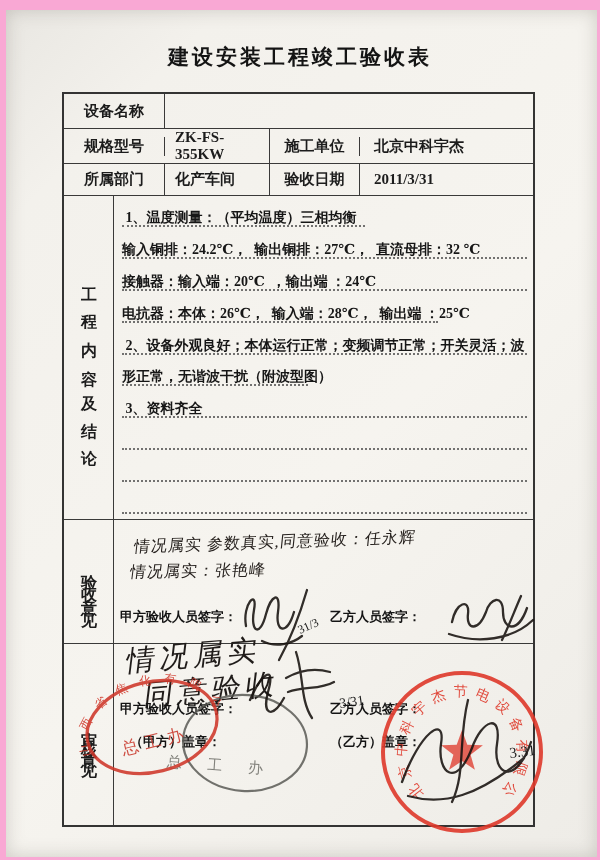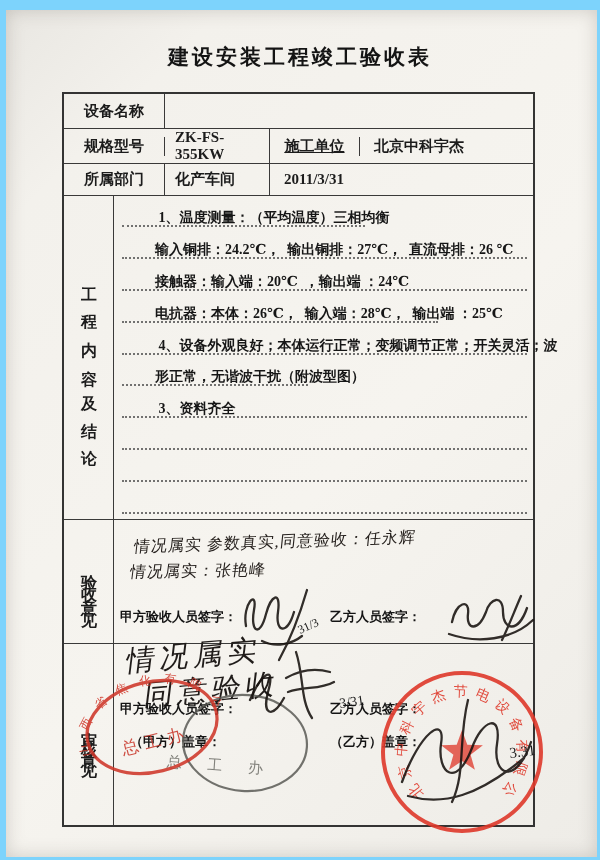--- a/index.html
+++ b/index.html
@@ -1,46 +1,46 @@
 <!DOCTYPE html>
 <html><head>
 <meta charset="utf-8">
 <style>
   html,body{margin:0;padding:0;}
   .page{position:relative;width:600px;height:860px;overflow:hidden;
-        background:#7dd3fc;font-family:"Liberation Serif","DejaVu Serif",serif;color:#1c1c1c;}
+        background:#f9a8d4;font-family:"Liberation Serif","DejaVu Serif",serif;color:#1c1c1c;}
   .paper{position:absolute;left:6px;top:10px;right:3px;bottom:3px;
          background:linear-gradient(135deg,#e9e7e2 0%,#f3f1ec 15%,#f6f4ef 55%,#eeece7 100%);
          box-shadow:inset 0 0 18px rgba(90,85,75,.25);}
   .title{position:absolute;top:43px;left:0;width:100%;text-align:center;
          font-size:21px;font-weight:bold;letter-spacing:3px;color:#141414;}
   .tbl{position:absolute;left:62px;top:92px;width:473px;height:735px;
        border:2px solid rgba(25,25,25,.88);box-sizing:border-box;display:flex;flex-direction:column;z-index:2;}
   .row{display:flex;box-sizing:border-box;border-bottom:1.6px solid rgba(25,25,25,.85);}
   .r1{height:35px;} .r2{height:35px;align-items:center;} .r3{height:32px;}
   .cell{box-sizing:border-box;display:flex;align-items:center;padding-left:14px;
         font-weight:bold;font-size:15px;border-right:1.6px solid rgba(25,25,25,.85);}
   .cell.last{border-right:none;flex:1;}
   .w-lab{width:101px;justify-content:center;padding-left:0;}
   .w-val{width:105px;padding-left:10px;}
-  .w-lab2{width:90px;justify-content:center;padding-left:0;text-decoration:underline;}
+  .w-lab2{width:90px;justify-content:center;padding-left:0;}
   .sec{display:flex;box-sizing:border-box;border-bottom:1.6px solid rgba(25,25,25,.85);}
   .sec-content{height:324px;} .sec-accept{height:124px;} .sec-review{flex:1;border-bottom:none;}
   .side{width:50px;box-sizing:border-box;border-right:1.6px solid rgba(25,25,25,.85);
         display:flex;align-items:center;justify-content:center;font-weight:bold;font-size:16px;
         writing-mode:vertical-lr;text-orientation:upright;}
   .ls-7{letter-spacing:27px;padding-top:24px;}
   .ls-4a{letter-spacing:13px;padding-top:10px;}
   .ls-4b{letter-spacing:11px;padding-top:8px;}
   .sbody{flex:1;position:relative;overflow:visible;}
   .lines{position:absolute;left:0;top:0;right:0;bottom:0;padding:2px 6px 2px 8px;
          display:flex;flex-direction:column;}
   .line{flex:1;position:relative;display:flex;align-items:flex-end;padding-bottom:3px;
         font-weight:bold;font-size:14px;white-space:pre;color:#161616;}
-  .line .ltext{position:relative;z-index:1;margin-left:33px;}
+  .line .ltext{position:relative;z-index:1;}
   .dots{position:absolute;left:0;bottom:3px;border-bottom:2px dotted rgba(70,70,70,.75);}
   .hw{position:absolute;font-size:16px;color:#27221f;white-space:pre;letter-spacing:1px;}
   .hw1{left:20px;top:12px;transform:rotate(-2deg) skewX(-8deg);}
   .hw2{left:16px;top:41px;transform:rotate(-1deg) skewX(-8deg);}
   .hwbig{position:absolute;font-size:29px;color:#201c1a;white-space:pre;letter-spacing:5px;
          transform:rotate(-5deg) skewX(-12deg);}
   .hwb1{left:12px;top:-8px;} .hwb2{left:30px;top:26px;}
   .slabel{position:absolute;font-weight:bold;font-size:13px;white-space:pre;color:#141414;}
   .a-sa{left:6px;top:88px;} .a-sb{left:216px;top:88px;}
   .r-sa{left:6px;top:56px;} .r-sb{left:216px;top:56px;}
@@ -64,32 +64,33 @@
     <div class="row r2">
       <div class="cell w-lab">规格型号</div>
       <div class="cell w-val">ZK-FS-355KW</div>
       <div class="cell w-lab2">施工单位</div>
       <div class="cell last">北京中科宇杰</div>
     </div>
 
     <div class="row r3">
       <div class="cell w-lab">所属部门</div>
       <div class="cell w-val">化产车间</div>
+      <div class="cell w-lab2">验收日期</div>
       <div class="cell last">2011/3/31</div>
     </div>
 
     <div class="sec sec-content">
       <div class="side ls-7">工程内容及结论</div>
       <div class="sbody">
         <div class="lines">
           <div class="line"><i class="dots" style="width:60%"></i><span class="ltext"> 1、温度测量：（平均温度）三相均衡</span></div>
-          <div class="line"><i class="dots" style="width:100%"></i><span class="ltext">输入铜排：24.2℃，  输出铜排：27℃，  直流母排：26 ℃</span></div>
+          <div class="line"><i class="dots" style="width:100%"></i><span class="ltext">输入铜排：24.2℃，  输出铜排：27℃，  直流母排：32 ℃</span></div>
           <div class="line"><i class="dots" style="width:100%"></i><span class="ltext">接触器：输入端：20℃  ，输出端 ：24℃</span></div>
           <div class="line"><i class="dots" style="width:78%"></i><span class="ltext">电抗器：本体：26℃，  输入端：28℃，  输出端 ：25℃</span></div>
-          <div class="line"><i class="dots" style="width:100%"></i><span class="ltext"> 4、设备外观良好；本体运行正常；变频调节正常；开关灵活；波</span></div>
+          <div class="line"><i class="dots" style="width:100%"></i><span class="ltext"> 2、设备外观良好；本体运行正常；变频调节正常；开关灵活；波</span></div>
           <div class="line"><i class="dots" style="width:46%"></i><span class="ltext">形正常，无谐波干扰（附波型图）</span></div>
           <div class="line"><i class="dots" style="width:100%"></i><span class="ltext"> 3、资料齐全</span></div>
           <div class="line"><i class="dots" style="width:100%"></i><span class="ltext"></span></div>
           <div class="line"><i class="dots" style="width:100%"></i><span class="ltext"></span></div>
           <div class="line"><i class="dots" style="width:100%"></i><span class="ltext"></span></div>
         </div>
       </div>
     </div>
 
     <div class="sec sec-accept">

